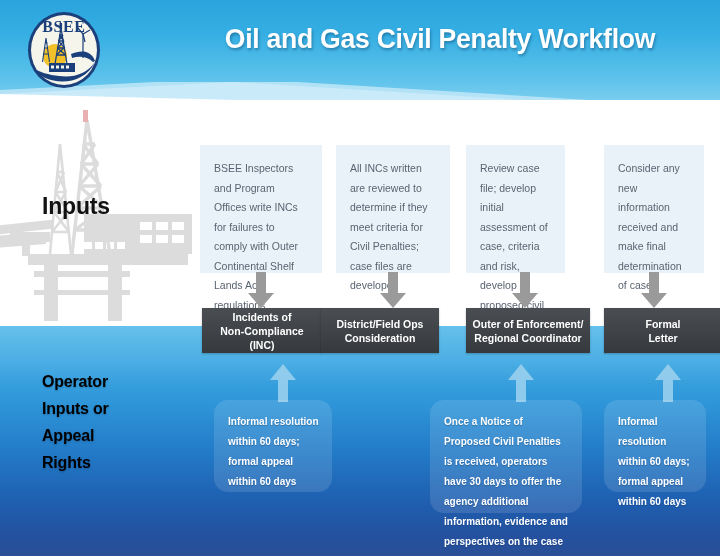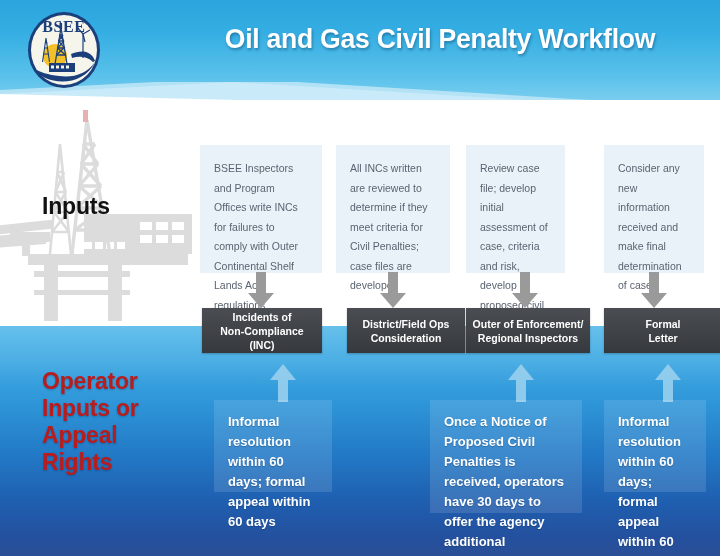--- a/index.html
+++ b/index.html
@@ -94,24 +94,24 @@
   .water-sheen {
     position: absolute;
     left: 0; top: 0;
     width: 720px; height: 60px;
     background: linear-gradient(180deg, rgba(255,255,255,0.16), rgba(255,255,255,0));
     pointer-events: none;
   }
   .operator-label {
     position: absolute;
     left: 42px; top: 368px;
-    font-size: 23px;
+    font-size: 16px;
     line-height: 27px;
     font-weight: bold;
-    color: #b91c1c;
+    color: #000000;
     letter-spacing: -0.2px;
     text-shadow: 0 1px 2px rgba(10,50,95,0.35);
   }
 
   
   .top-box {
     position: absolute;
     background: #eaf2f9;
     color: #5a6370;
     font-size: 10.5px;
@@ -135,26 +135,27 @@
     justify-content: center;
     text-align: center;
     box-sizing: border-box;
     padding: 2px 4px;
     box-shadow: 0 1px 2px rgba(0,0,0,0.25);
   }
   .bottom-box {
     position: absolute;
     background: rgba(255,255,255,0.12);
     color: #ffffff;
-    font-size: 13px;
+    font-size: 10px;
     line-height: 20px;
     font-weight: bold;
     padding: 12px 12px 10px 14px;
     box-sizing: border-box;
     text-shadow: 0 1px 1px rgba(10,45,90,0.35);
+    border-radius: 14px;
   }
 
   
   .arrow-down, .arrow-up {
     position: absolute;
     width: 26px;
     height: 36px;
   }
 </style>
 </head>
@@ -289,30 +290,30 @@
     <polygon points="8,0 18,0 18,21 26,21 13,36 0,21 8,21" fill="#9a9a9a"></polygon>
   </svg>
 
   <div class="dark-box" style="left:202px; width:120px;">
     <div>
       <div>Incidents of</div>
       <div>Non-Compliance</div>
       <div>(INC)</div>
     </div>
   </div>
-  <div class="dark-box" style="left:347px; width:118px;">
+  <div class="dark-box" style="left:321px; width:118px;">
     <div>
       <div>District/Field Ops</div>
       <div>Consideration</div>
     </div>
   </div>
   <div class="dark-box" style="left:466px; width:124px;">
     <div>
       <div>Outer of Enforcement/</div>
-      <div>Regional Inspectors</div>
+      <div>Regional Coordinator</div>
     </div>
   </div>
   <div class="dark-box" style="left:604px; width:118px;">
     <div>
       <div>Formal</div>
       <div>Letter</div>
     </div>
   </div>
 
   <svg class="arrow-up" style="left:270px; top:364px; height:38px;" viewBox="0 0 26 38">

